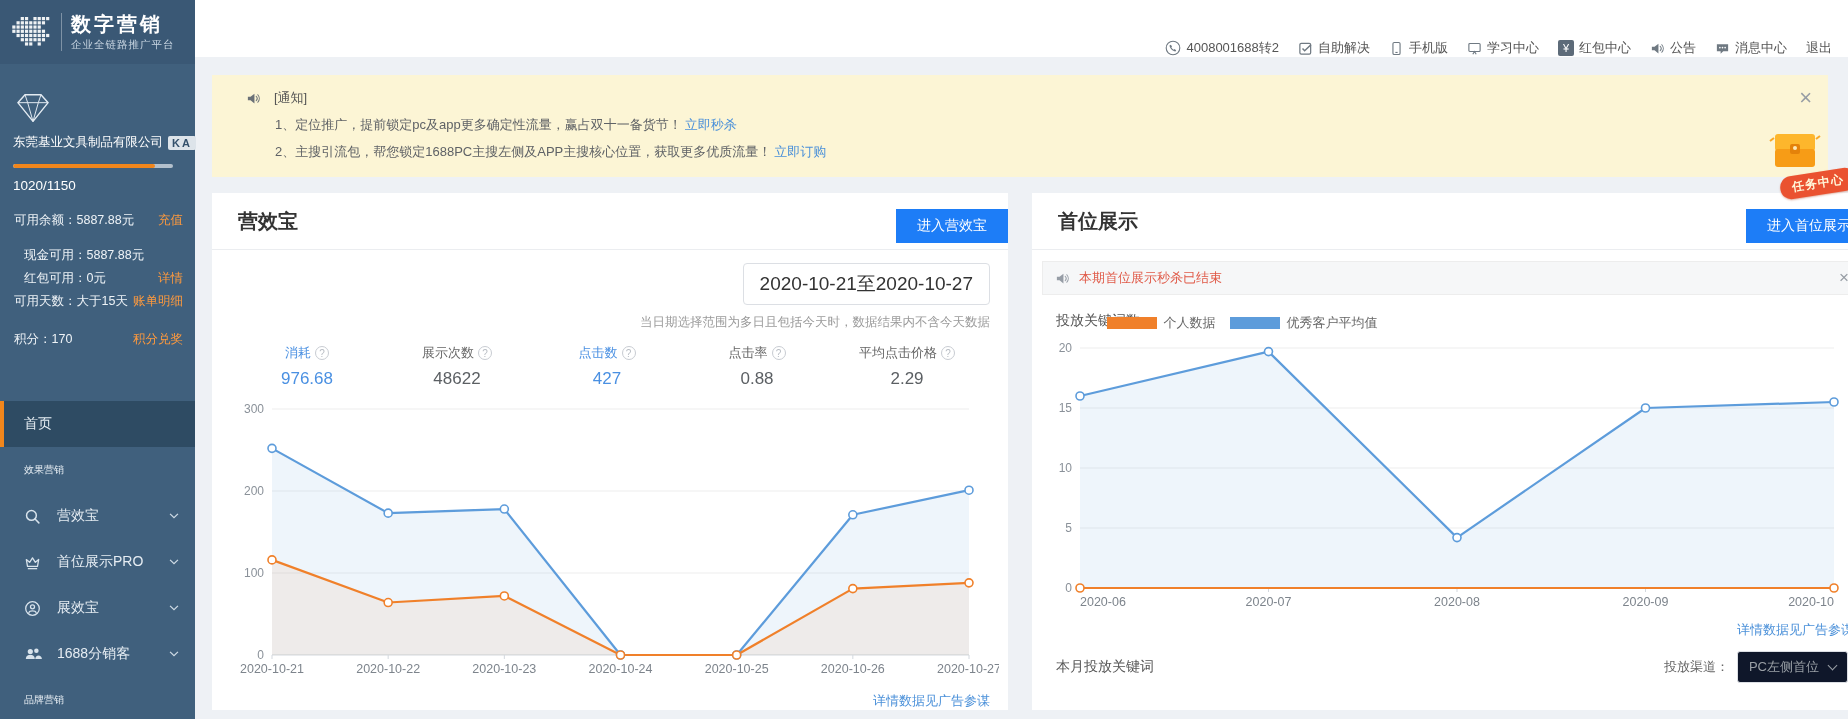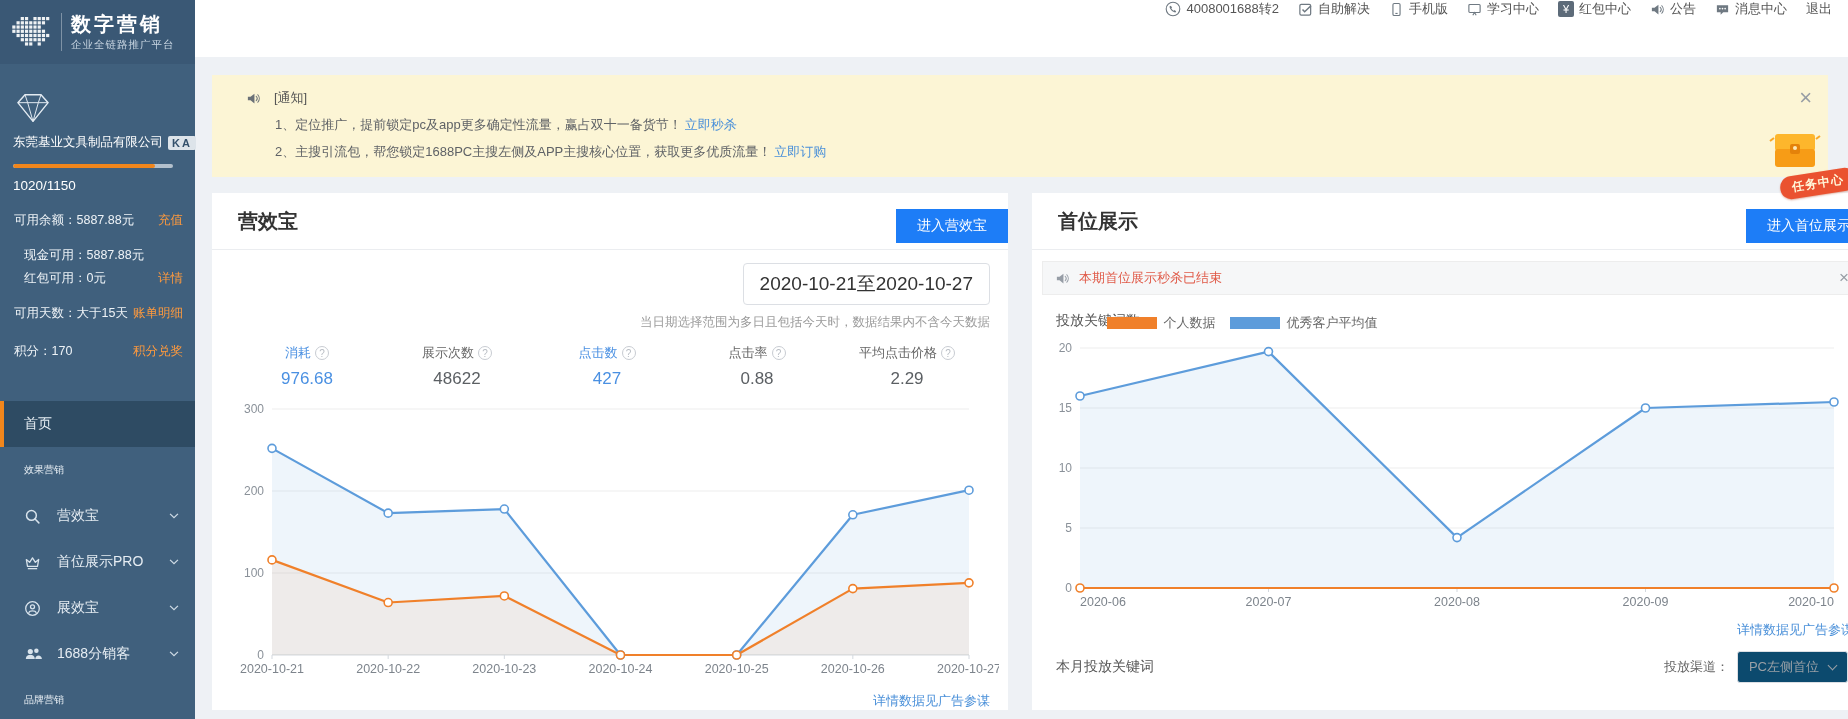--- a/index.html
+++ b/index.html
@@ -16,33 +16,33 @@
   .gem-row { margin:28px 0 10px 15px; color:#e3ebf2; }
   .company-row { padding:0 8px 0 13px; font-size:12.5px; color:#fff; display:flex; align-items:center; gap:5px; white-space:nowrap; }
   .badge-ka { background:#dde4ea; color:#33506b; font-weight:bold; font-size:11px; padding:1px 4px; border-radius:2px; letter-spacing:2px; flex:none; }
   .progress-wrap { margin:13px 22px 0 13px; height:4px; background:#b3c0cc; border-radius:2px; overflow:hidden; }
   .progress-fill { height:100%; background:#f1861c; border-radius:2px; }
   .quota { padding:10px 13px 0; font-size:13.5px; color:#fff; }
   .accounts { margin-top:16px; font-size:12.5px; color:#eef3f7; }
   .acct-row { display:flex; justify-content:space-between; padding:2px 12px 2px 14px; line-height:19px; }
   .acct-row.indent { padding-left:24px; }
   .accounts .acct-row:nth-child(2) { margin-top:12px; }
-  .accounts .acct-row:nth-child(4) { margin-top:12px; }
+  .accounts .acct-row:nth-child(4) { }
   .accounts .acct-row:nth-child(5) { margin-top:15px; }
   .acct-action { color:#ff9a3d; cursor:pointer; }
   .menu { position:absolute; top:401px; left:0; right:0; }
   .menu-item { height:46px; display:flex; align-items:center; padding-left:24px; font-size:14px; color:#e6edf3; position:relative; cursor:pointer; }
   .menu-item.active { background:#2e4b63; border-left:4px solid #f1861c; padding-left:20px; }
   .menu-section { height:46px; line-height:46px; padding-left:24px; font-size:10px; color:#e6edf3; }
   .menu-icon { width:20px; margin-right:13px; color:#d8e3ec; display:inline-flex; align-items:center; }
   .chevron { position:absolute; right:14px; top:16px; color:#cfdbe5; }
 
   
   .topbar { position:absolute; left:195px; top:0; right:0; height:57px; background:#fff; }
-  .tb-menu { height:100%; display:flex; align-items:flex-start; justify-content:flex-end; gap:19px; padding-right:16px; font-size:13px; color:#555; }
+  .tb-menu { height:100%; display:flex; align-items:flex-end; justify-content:flex-end; gap:19px; padding-right:16px; font-size:13px; color:#555; }
   .tb-item { display:inline-flex; align-items:center; gap:5px; cursor:pointer; }
   .tb-item svg { color:#6f7982; }
   .env { width:16px; height:16px; background:#5d6b79; color:#fff; font-size:11px; display:inline-flex; align-items:center; justify-content:center; border-radius:2px; }
 
   
   .main { position:absolute; left:195px; top:57px; right:0; bottom:0; }
   .banner { margin:18px 20px 0 17px; background:#fcf5d5; padding:14px 20px 16px; position:relative; }
   .banner-head { font-size:13px; color:#555; display:flex; gap:13px; align-items:center; padding-left:14px; }
   .banner-head svg { color:#6b7177; }
   .notice-line { margin-top:9px; padding-left:43px; font-size:13px; color:#5f6266; }
@@ -79,21 +79,21 @@
   .alert-bar svg { color:#969da6; }
   .alert-text { color:#e05a48; }
   .alert-close { margin-left:auto; font-size:17px; }
   .chart-label { margin:17px 0 0 24px; font-size:14px; color:#555; }
   .legend { display:flex; justify-content:center; gap:14px; margin:-16px 420px 0 0; align-items:center; }
   .legend-item { display:inline-flex; align-items:center; gap:7px; font-size:13px; color:#666; cursor:pointer; }
   .swatch { width:50px; height:12px; display:inline-block; }
   .bottom-row { margin-top:12px; display:flex; justify-content:space-between; align-items:center; padding:0 24px; }
   .keywords-label { font-size:14px; color:#555; }
   .channel { display:inline-flex; align-items:center; gap:8px; font-size:13px; color:#666; }
-  .dropdown { display:inline-flex; align-items:center; gap:10px; border:1px solid #dcdfe4; border-radius:3px; padding:6px 11px; color:#9aa0a6; font-size:13px; cursor:pointer; background:#0c4a6e; }
+  .dropdown { display:inline-flex; align-items:center; gap:10px; border:1px solid #dcdfe4; border-radius:3px; padding:6px 11px; color:#9aa0a6; font-size:13px; cursor:pointer; background:#0f172a; }
   .caret { width:7px; height:7px; border-right:1.5px solid #9aa0a6; border-bottom:1.5px solid #9aa0a6; transform:rotate(45deg); margin-top:-4px; }
 
   .task-widget { position:absolute; right:4px; top:-64px; width:100px; text-align:center; z-index:6; }
   .ribbon { display:inline-block; background:#ea5230; color:#fff6d8; font-size:12px; font-weight:bold; padding:3px 12px; border-radius:11px; transform:rotate(-9deg); margin-top:-8px; box-shadow:0 1px 2px rgba(180,60,20,.4); letter-spacing:1px; }
 </style>
 </head>
 <body>
 
 <div class="sidebar">
   <div class="logo-block">

